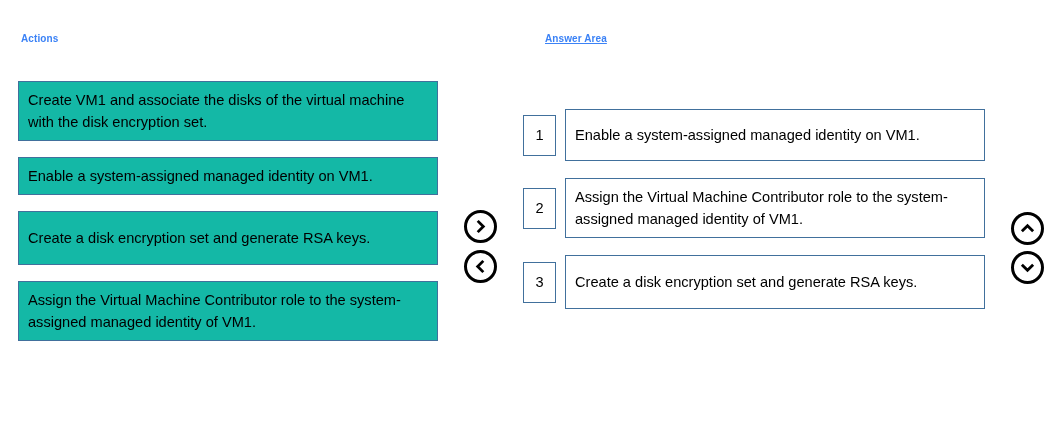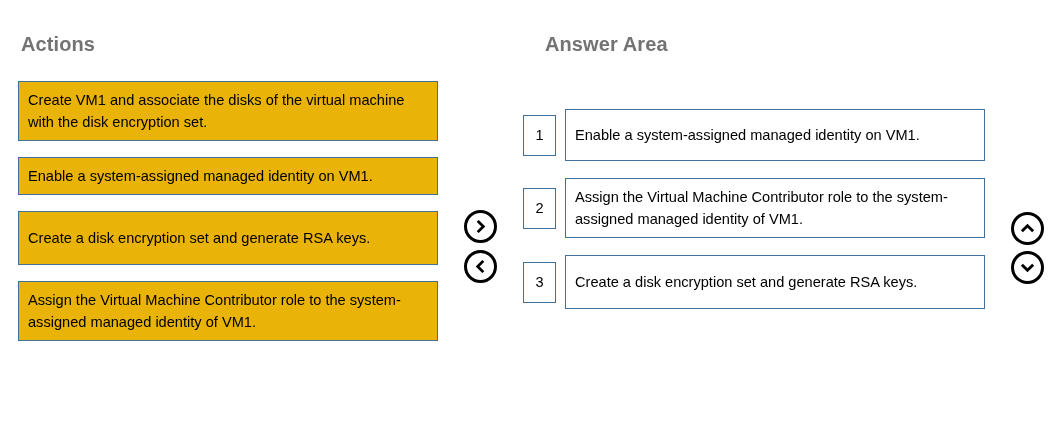--- a/index.html
+++ b/index.html
@@ -11,41 +11,41 @@
     width: 1062px;
     height: 442px;
     position: relative;
     font-family: "Liberation Sans", sans-serif;
     color: #000000;
     overflow: hidden;
   }
 
   .col-title {
     position: absolute;
-    font-size: 20px;
+    font-size: 10px;
     font-weight: bold;
     letter-spacing: .1px;
-    color: #737373;
+    color: #3b82f6;
     white-space: nowrap;
   }
   #actions-title { left: 21px; top: 33px; }
-  #answer-title  { left: 545px; top: 33px; }
+  #answer-title  { left: 545px; top: 33px; text-decoration: underline; }
 
   
   #actions-list {
     position: absolute;
     left: 18px;
     top: 81px;
     width: 420px;
   }
   .action-box {
     box-sizing: border-box;
     width: 420px;
     border: 1.5px solid #41709c;
-    background: #eab308;
+    background: #14b8a6;
     padding: 7px 9px 7px 9px;
     font-size: 14.6px;
     line-height: 22px;
     color: #000;
     margin-bottom: 16px;
   }
   .action-box.one-line { padding-top: 15px; padding-bottom: 15px; }
 
   
   #answer-list {

